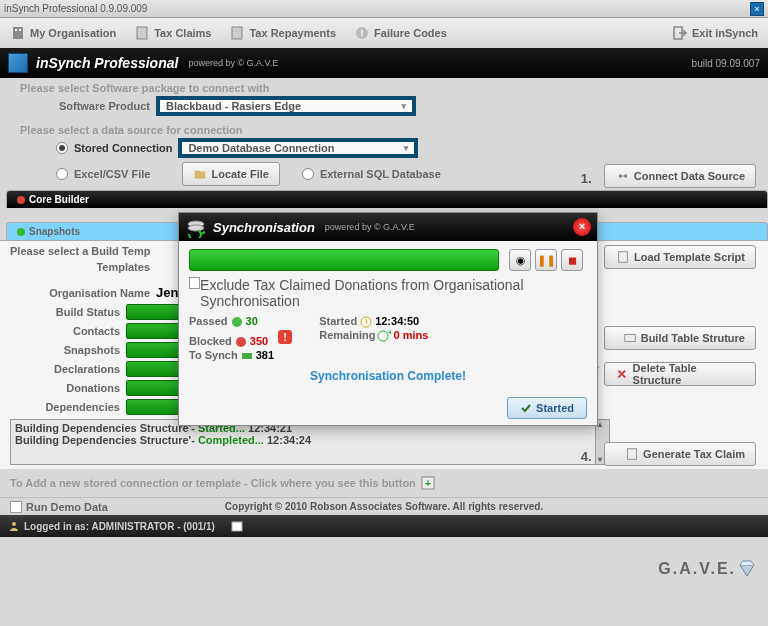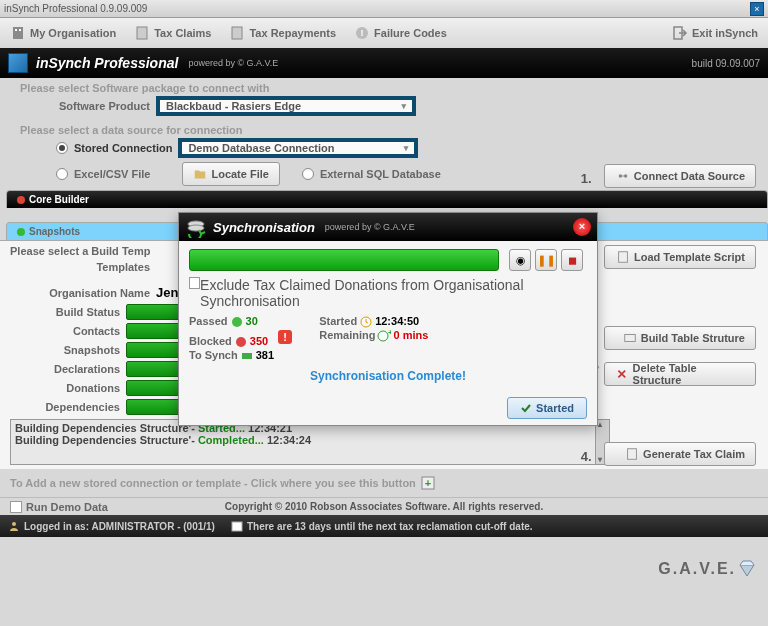--- a/index.html
+++ b/index.html
@@ -335,21 +335,20 @@
       <svg width="12" height="12" viewBox="0 0 12 12">
         <circle cx="6" cy="4" r="2" fill="#d9b96a"></circle>
         <path d="M2 11c0-2 2-3 4-3s4 1 4 3" fill="#d9b96a"></path>
       </svg>
       <span>Logged in as: ADMINISTRATOR - (001/1)</span>
     </div>
   <div class="si">
       <svg width="12" height="12" viewBox="0 0 12 12">
         <rect x="1" y="2" width="10" height="9" fill="#fff" stroke="#aaa"></rect>
       </svg>
-      <span>There are 13 days until the next tax reclamation cut-off date.</span>
     </div>
 </div>
 
 <div class="modal">
   <div class="modal-hdr">
     <svg class="sync-ic" viewBox="0 0 22 22">
         <ellipse cx="11" cy="8" rx="8" ry="3" fill="#d8d8d8" stroke="#888"></ellipse>
         <ellipse cx="11" cy="12" rx="8" ry="3" fill="#d8d8d8" stroke="#888"></ellipse>
         <path d="M4 18a6 6 0 0012 0" fill="none" stroke="#3b3" stroke-width="2"></path>
         <path d="M14 14l2 4 4-2" fill="none" stroke="#3b3" stroke-width="2"></path>

